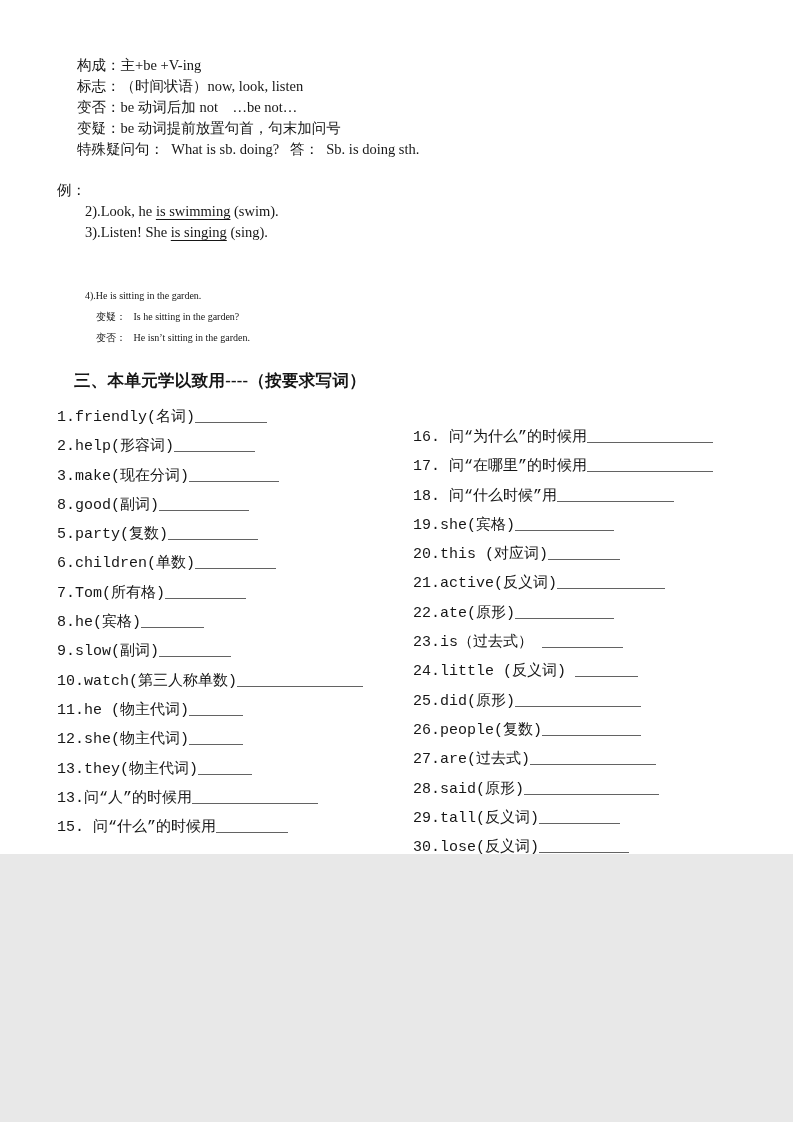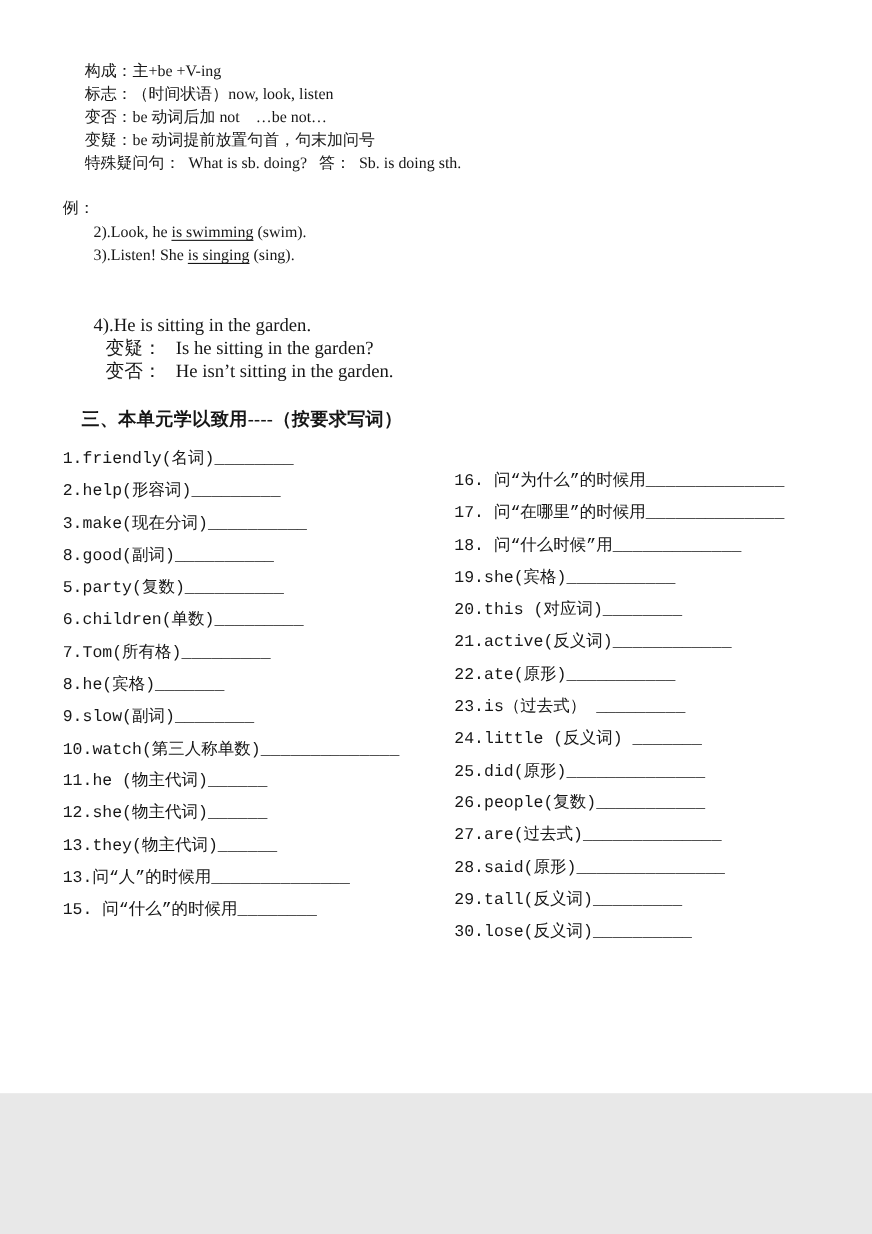--- a/index.html
+++ b/index.html
@@ -1,19 +1,19 @@
 <!DOCTYPE html>
 <html><head>
 <meta charset="utf-8">
 <style>
   html, body { margin: 0; padding: 0; background: #e8e8e8; }
   .page {
     position: relative;
     width: 793px;
-    height: 994px;
+    height: 854px;
     margin: 0 auto;
     background: #ffffff;
     color: #161616;
     font-family: "Liberation Serif", "DejaVu Serif", serif;
     overflow: hidden;
   }
   .txt { white-space: pre-wrap; }
 
   .grammar {
     position: absolute;
@@ -38,21 +38,21 @@
     line-height: 21px;
   }
   .u {
     text-decoration: underline;
     text-underline-offset: 3px;
   }
   .example4 {
     position: absolute;
     left: 85px;
     top: 285px;
-    font-size: 17px;
+    font-size: 10px;
     line-height: 21px;
   }
   .example4 .sub { padding-left: 11px; }
 
   .section-heading {
     position: absolute;
     left: 74px;
     top: 370px;
     font-size: 16.5px;
     font-weight: bold;

